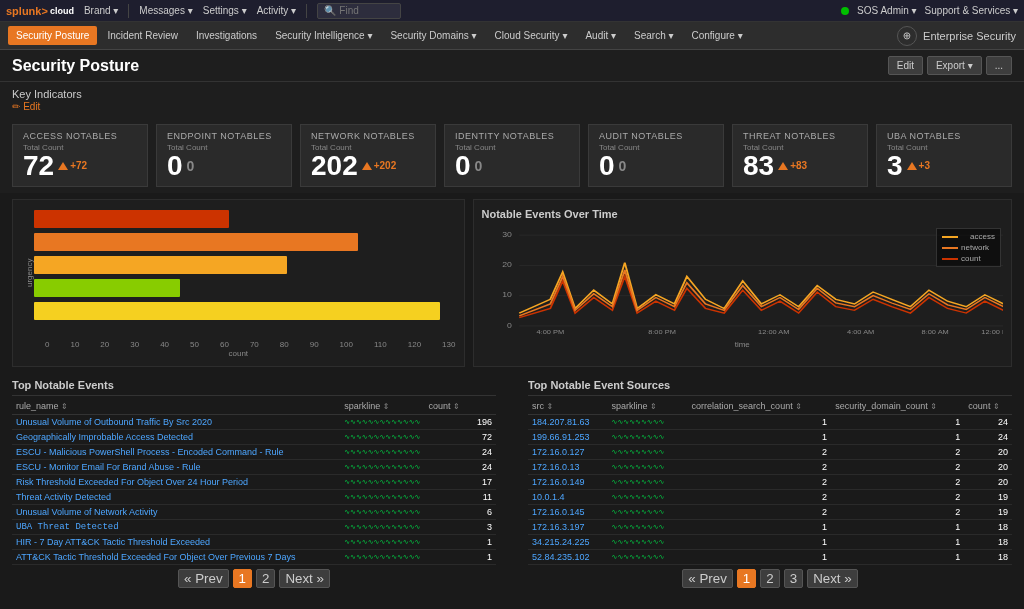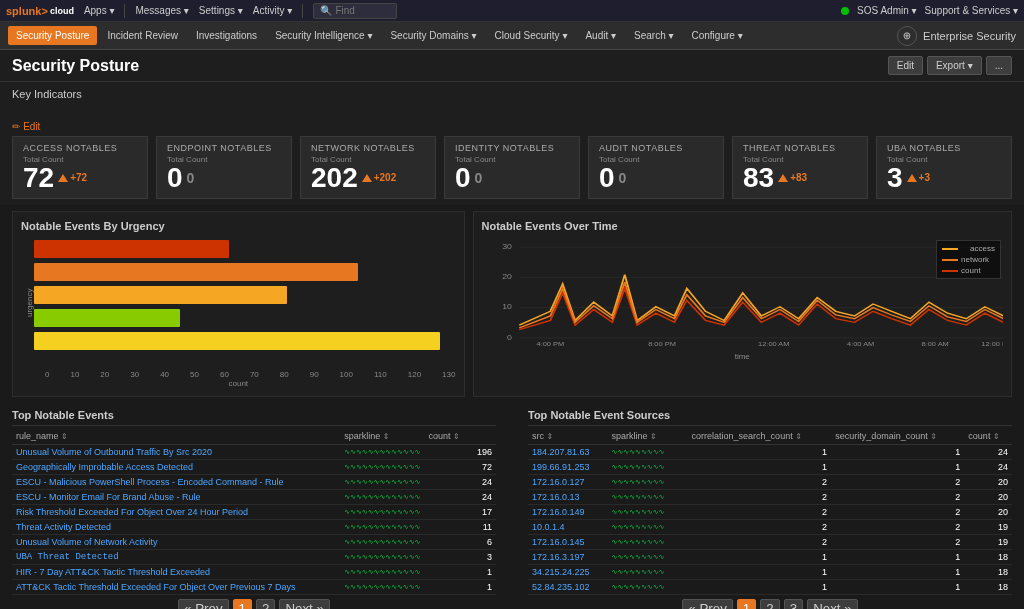--- a/index.html
+++ b/index.html
@@ -21,23 +21,23 @@
     .globe-icon { width: 20px; height: 20px; border: 1px solid #555; border-radius: 50%; display: flex; align-items: center; justify-content: center; color: #ccc; font-size: 10px; }
 
     
     .page-header { background: #1e1e1e; padding: 6px 12px; display: flex; align-items: center; justify-content: space-between; border-bottom: 1px solid #333; }
     .page-title { font-size: 16px; font-weight: bold; color: #fff; }
     .header-buttons { display: flex; gap: 4px; }
     .btn { background: #3d3d3d; border: 1px solid #555; color: #ccc; padding: 3px 8px; font-size: 10px; cursor: pointer; border-radius: 2px; }
 
     
     .key-indicators { padding: 6px 12px; background: #1e1e1e; }
-    .key-indicators-title { font-size: 11px; color: #ccc; margin-bottom: 20px; }
+    .key-indicators-title { font-size: 11px; color: #ccc; margin-bottom: 0; }
     .edit-link { color: #e87722; font-size: 10px; cursor: pointer; }
-    .kpi-row { display: flex; gap: 8px; margin-top: 4px; }
+    .kpi-row { display: flex; gap: 8px; margin-top: 12px; }
     .kpi-card { background: #2a2a2a; border: 1px solid #3a3a3a; padding: 6px 10px; flex: 1; min-width: 80px; }
     .kpi-label { font-size: 9px; color: #aaa; text-transform: uppercase; letter-spacing: 0.5px; margin-bottom: 2px; }
     .kpi-sublabel { font-size: 8px; color: #888; }
     .kpi-value { font-size: 28px; font-weight: bold; color: #fff; line-height: 1; display: flex; align-items: center; gap: 4px; }
     .kpi-delta { font-size: 10px; color: #e87722; display: flex; align-items: center; }
     .kpi-zero { font-size: 14px; color: #888; }
 
     
     .charts-row { display: flex; gap: 0; padding: 6px 12px; gap: 8px; }
     .chart-container { background: #1e1e1e; border: 1px solid #2d2d2d; padding: 8px; }
@@ -69,21 +69,21 @@
     .table-section + .table-section { margin-left: 24px; }
   </style>
 </head>
 <body>
 
 <div class="top-bar">
   <div class="splunk-logo">
     <span style="color:#e87722;font-weight:bold;">splunk&gt;</span>
     <span style="color:#fff;font-size:9px;">cloud</span>
   </div>
-  <div class="top-nav-item">Apps ▾</div>
+  <div class="top-nav-item">Brand ▾</div>
   <div style="width:1px;height:14px;background:#444;"></div>
   <div class="top-nav-item">Messages ▾</div>
   <div class="top-nav-item">Settings ▾</div>
   <div class="top-nav-item">Activity ▾</div>
   <div style="width:1px;height:14px;background:#444;"></div>
   <input class="top-search" placeholder="🔍 Find" style="">
   <div class="top-bar-right">
     <div class="green-dot"></div>
     <div class="top-nav-item">SOS Admin ▾</div>
     <div class="top-nav-item">Support &amp; Services ▾</div>
@@ -183,21 +183,20 @@
           <span style="display:inline-block;width:0;height:0;border-left:5px solid transparent;border-right:5px solid transparent;border-bottom:8px solid #e87722;margin-right:2px;"></span>+3
         </span>
       </div>
       </div>
     </div>
 </div>
 
 <div class="charts-row">
 
   <div class="chart-container chart-left">
-    <div class="chart-title">Notable Events By Urgency</div>
     <div style="position:relative;height:130px;display:flex;">
       <div style="writing-mode:vertical-rl;transform:rotate(180deg);font-size:8px;color:#888;text-align:center;padding-right:4px;">urgency</div>
       <div style="flex:1;display:flex;flex-direction:column;justify-content:space-around;padding-bottom:16px;" id="bar-chart-inner">
           <div class="bar-row">
             <div class="bar" style="width:46.2%;background:#cc3300;min-width:2px;"></div>
           </div>
           <div class="bar-row">
             <div class="bar" style="width:76.9%;background:#e87722;min-width:2px;"></div>
           </div>
           <div class="bar-row">

